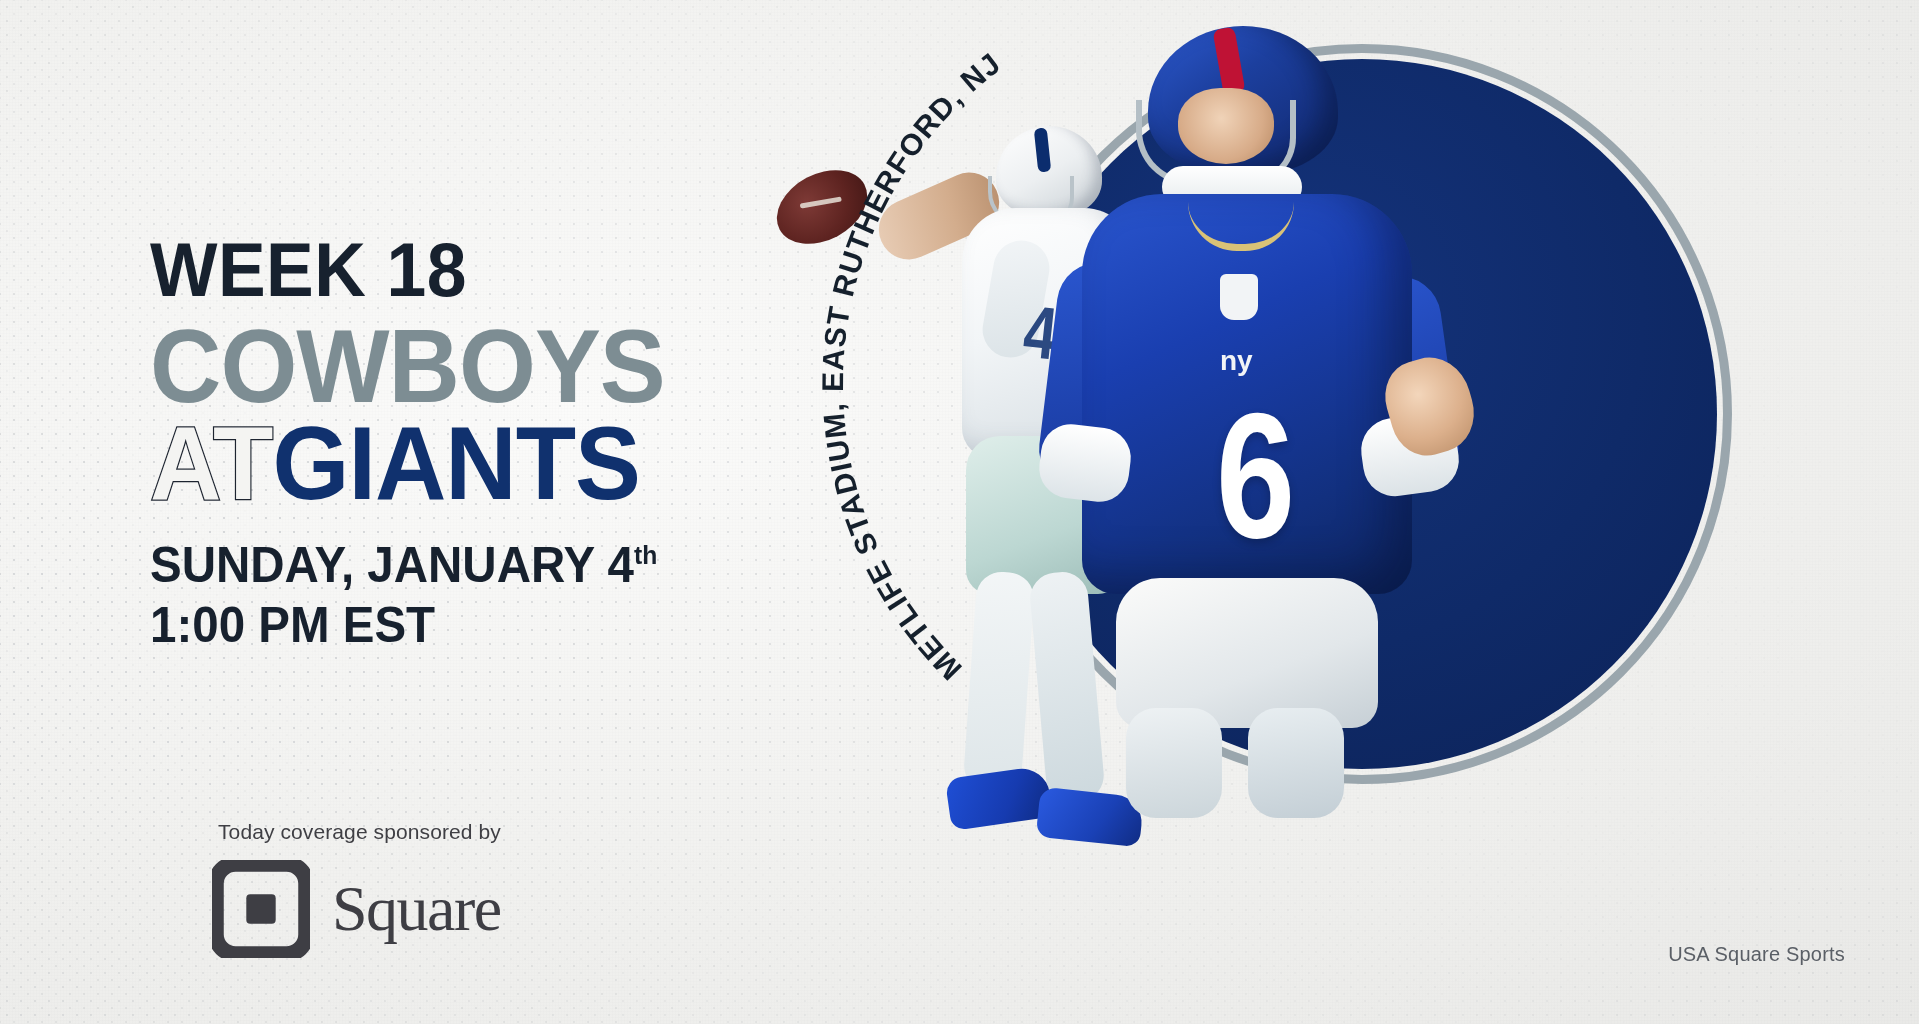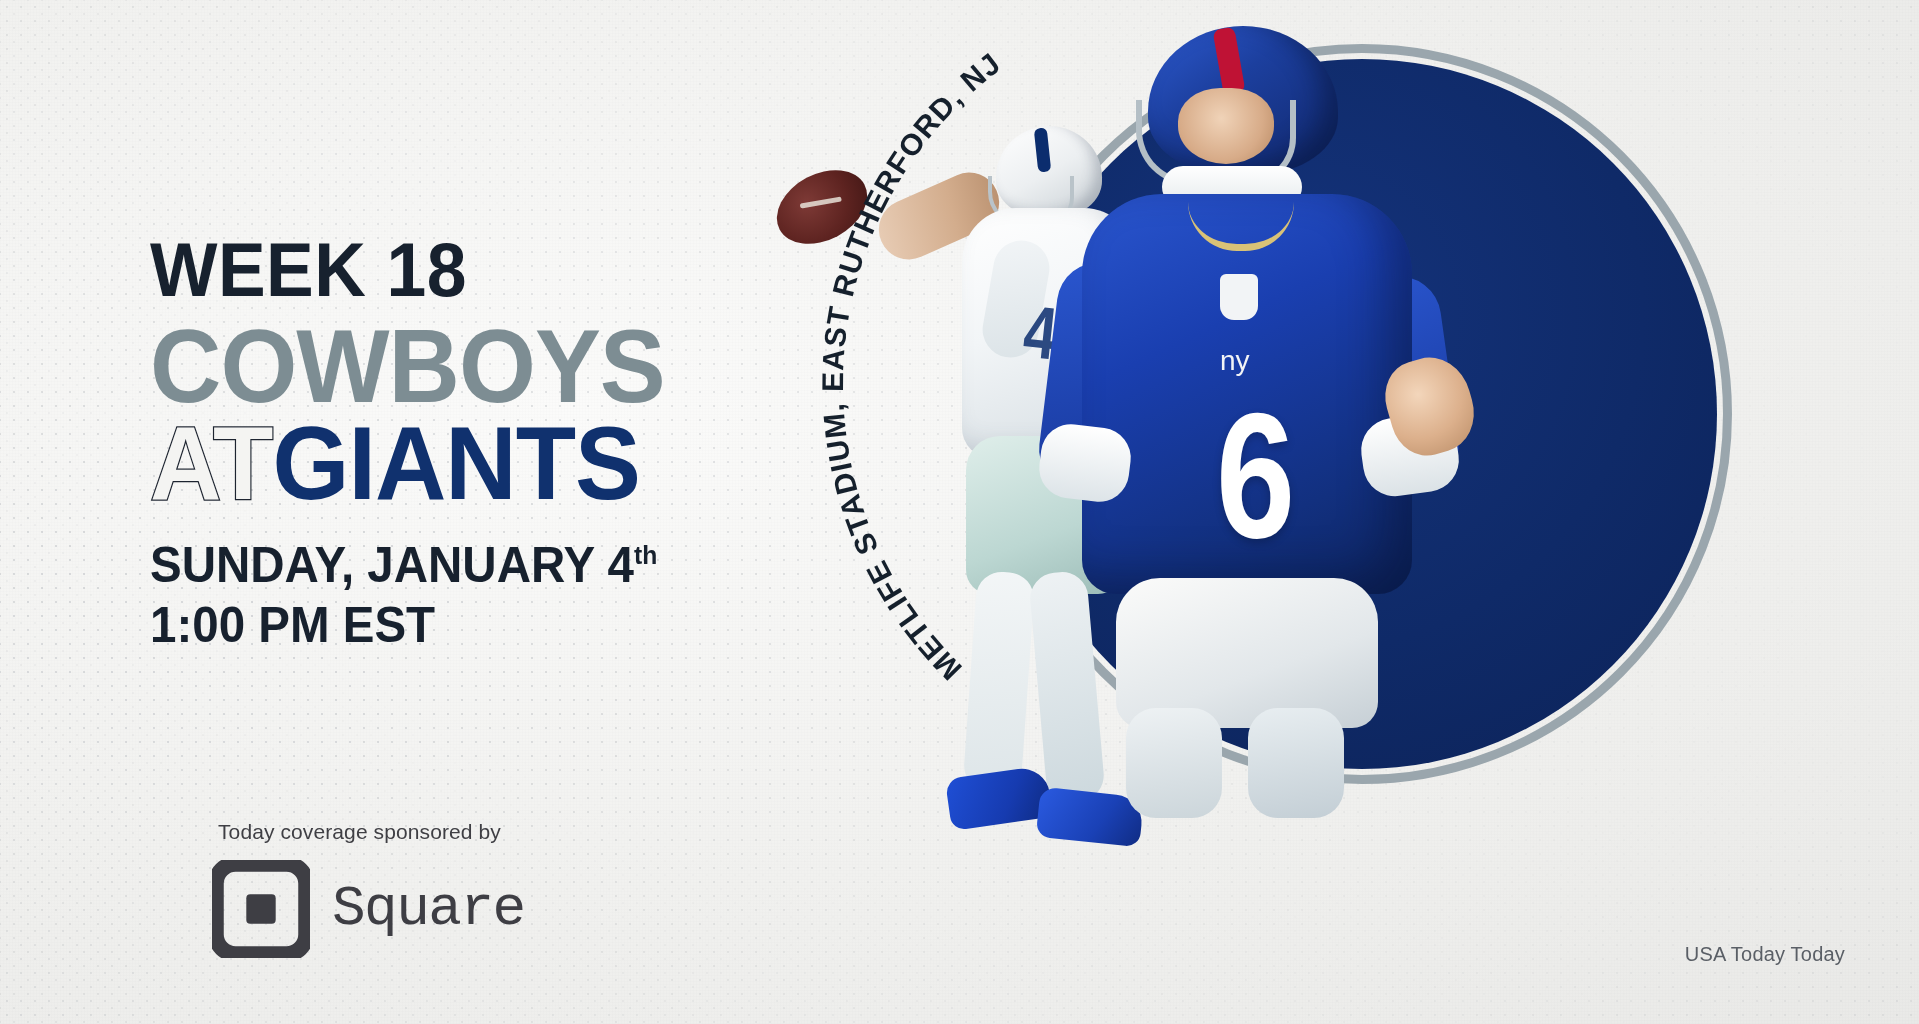--- a/index.html
+++ b/index.html
@@ -137,26 +137,26 @@
   .sponsor-logo{
     display:flex;
     align-items:center;
     gap:22px;
   }
   .square-mark{
     width:98px;height:98px;
     flex:0 0 auto;
   }
   .square-word{
-    font-size:56px;
+    font-size:64px;
     color:#3e3e44;
     font-weight:400;
     letter-spacing:-1.5px;
     line-height:1;
-    font-family:Liberation Mono, monospace;
+    font-family:Liberation Serif, serif;
   }
 
   
   .art{
     position:absolute;
     left:960px;top:0;
     width:959px;height:1024px;
   }
   .circle-ring{
     position:absolute;
@@ -302,21 +302,21 @@
   .p-home .chain{
     position:absolute;left:118px;top:176px;width:106px;height:42px;
     border-bottom:7px solid #d9c277;border-radius:0 0 54px 54px;
   }
   .p-home .nfl-badge{
     position:absolute;left:150px;top:248px;width:38px;height:46px;
     background:#f2f4f6;border-radius:6px 6px 14px 14px;
   }
   .p-home .ny-logo{
     position:absolute;left:150px;top:318px;width:44px;height:34px;
-    color:#f2f4f6;font-size:28px;font-weight:400;line-height:34px;
+    color:#f2f4f6;font-size:28px;font-weight:700;line-height:34px;
   }
   .p-home .number{
     position:absolute;left:136px;top:368px;
     font-size:178px;font-weight:800;color:#ffffff;line-height:.92;
     transform:scaleX(.8);
     text-shadow:0 4px 10px rgba(0,0,0,.22);
   }
   .p-home .arm-l{
     position:absolute;left:-22px;top:236px;width:86px;height:230px;
     background:linear-gradient(165deg,#2a56cf 0%,#17379a 100%);
@@ -451,15 +451,15 @@
       <defs>
         <path id="venuePath" d="M 52,690 A 350,350 0 0 1 560,90" fill="none"></path>
       </defs>
       <text>
         <textPath href="#venuePath" startOffset="2%">METLIFE STADIUM, EAST RUTHERFORD, NJ</textPath>
       </text>
     </svg>
 
   </div>
 
-  <div class="credit">USA Today Today</div>
+  <div class="credit">USA Square Sports</div>
 
 </div>
 
 </body></html>

